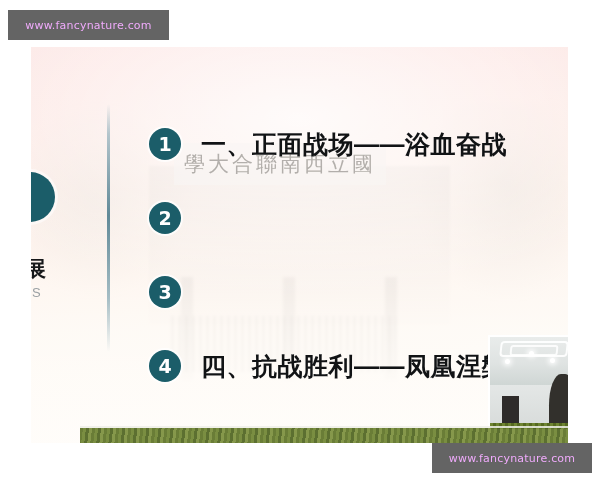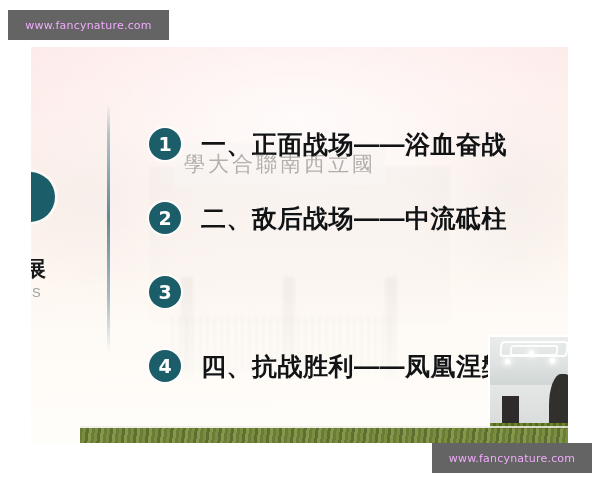--- a/index.html
+++ b/index.html
@@ -361,21 +361,20 @@
 
   <div class="list">
 
     <div class="list-item">
       <div class="badge">1</div>
       <div class="item-text">一、正面战场——浴血奋战</div>
     </div>
 
     <div class="list-item">
       <div class="badge">2</div>
-      <div class="item-text">二、敌后战场——中流砥柱</div>
     </div>
 
     <div class="list-item">
       <div class="badge">3</div>
     </div>
 
     <div class="list-item">
       <div class="badge">4</div>
       <div class="item-text">四、抗战胜利——凤凰涅槃</div>
     </div>

